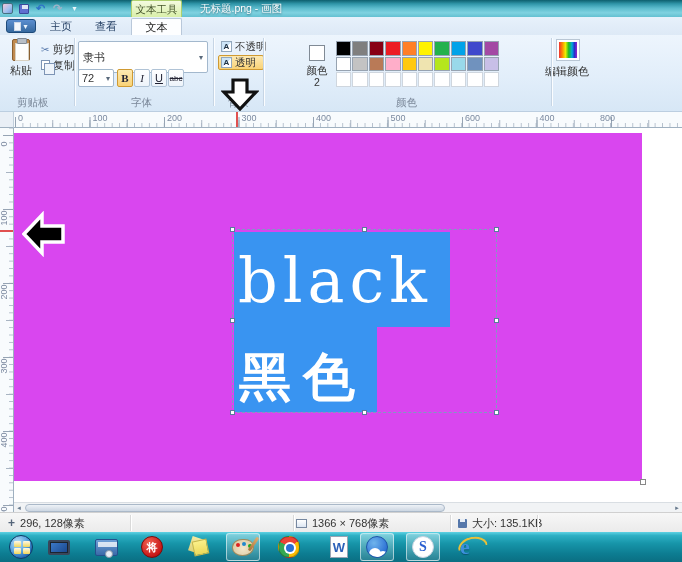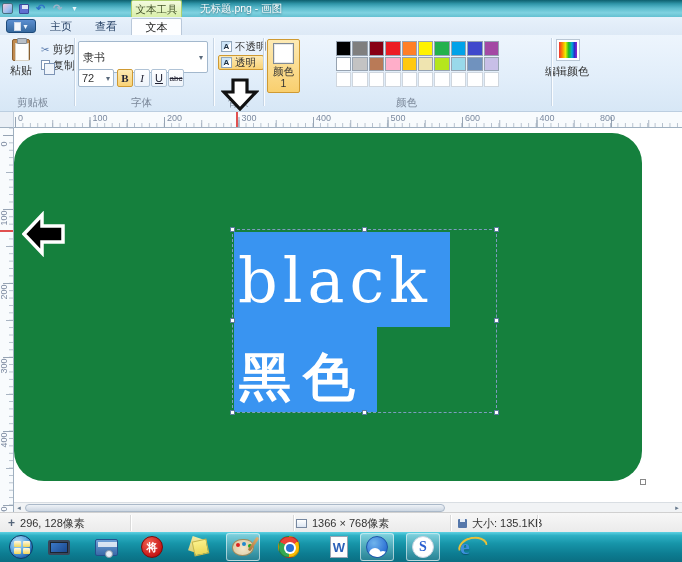--- a/index.html
+++ b/index.html
@@ -245,23 +245,23 @@
     <span class="aicon">A</span>
     <span>不透明</span>
   </div>
   <div class="bgbtn bg-transparent">
     <span class="aicon">A</span>
     <span>透明</span>
   </div>
   <div class="grouplabel" style="left:228px;">背景</div>
   <div class="gdivider" style="left:263px;"></div>
 
-  <div class="colorbig">
+  <div class="colorsmall">
     <div class="swatch" style="background: rgb(255, 255, 255);"></div>
-    <div class="clabel">颜色1</div>
+    <div class="clabel">颜色2</div>
   </div>
   <div class="palette">
       <div class="pcell" style="background: rgb(0, 0, 0);"></div>
       <div class="pcell" style="background: rgb(127, 127, 127);"></div>
       <div class="pcell" style="background: rgb(136, 0, 21);"></div>
       <div class="pcell" style="background: rgb(237, 28, 36);"></div>
       <div class="pcell" style="background: rgb(255, 127, 39);"></div>
       <div class="pcell" style="background: rgb(255, 242, 0);"></div>
       <div class="pcell" style="background: rgb(34, 177, 76);"></div>
       <div class="pcell" style="background: rgb(0, 162, 232);"></div>
@@ -321,21 +321,21 @@
       <span class="vnum" style="top: 85px;">100</span>
       <span class="vnum" style="top: 159px;">200</span>
       <span class="vnum" style="top: 233px;">300</span>
       <span class="vnum" style="top: 307px;">400</span>
       <span class="vnum" style="top: 381px;">500</span>
     </div>
   <div class="v-marker" style="top: 101.72px;"></div>
 </div>
 
 <div class="workspace">
-  <div class="canvas" style="background: #15803d; border-radius: 30px;">
+  <div class="canvas" style="background: #d946ef;">
 
     <svg class="arrow-left-annot" width="44" height="46" viewBox="0 0 44 46">
       <polygon points="2,23 20,4 20,15 41,15 41,31 20,31 20,42" fill="#000000" stroke="#ffffff" stroke-width="3.5" stroke-linejoin="miter"></polygon>
     </svg>
 
     <div class="selection">
       <div class="bluehl hl1" style="background: rgb(57, 148, 241);"></div>
       <div class="bluehl hl2" style="background: rgb(57, 148, 241);"></div>
       <div class="txt-en" style="color: rgb(255, 255, 255);">black</div>
       <div class="txt-cn" style="color: rgb(255, 255, 255);">黑色</div>

